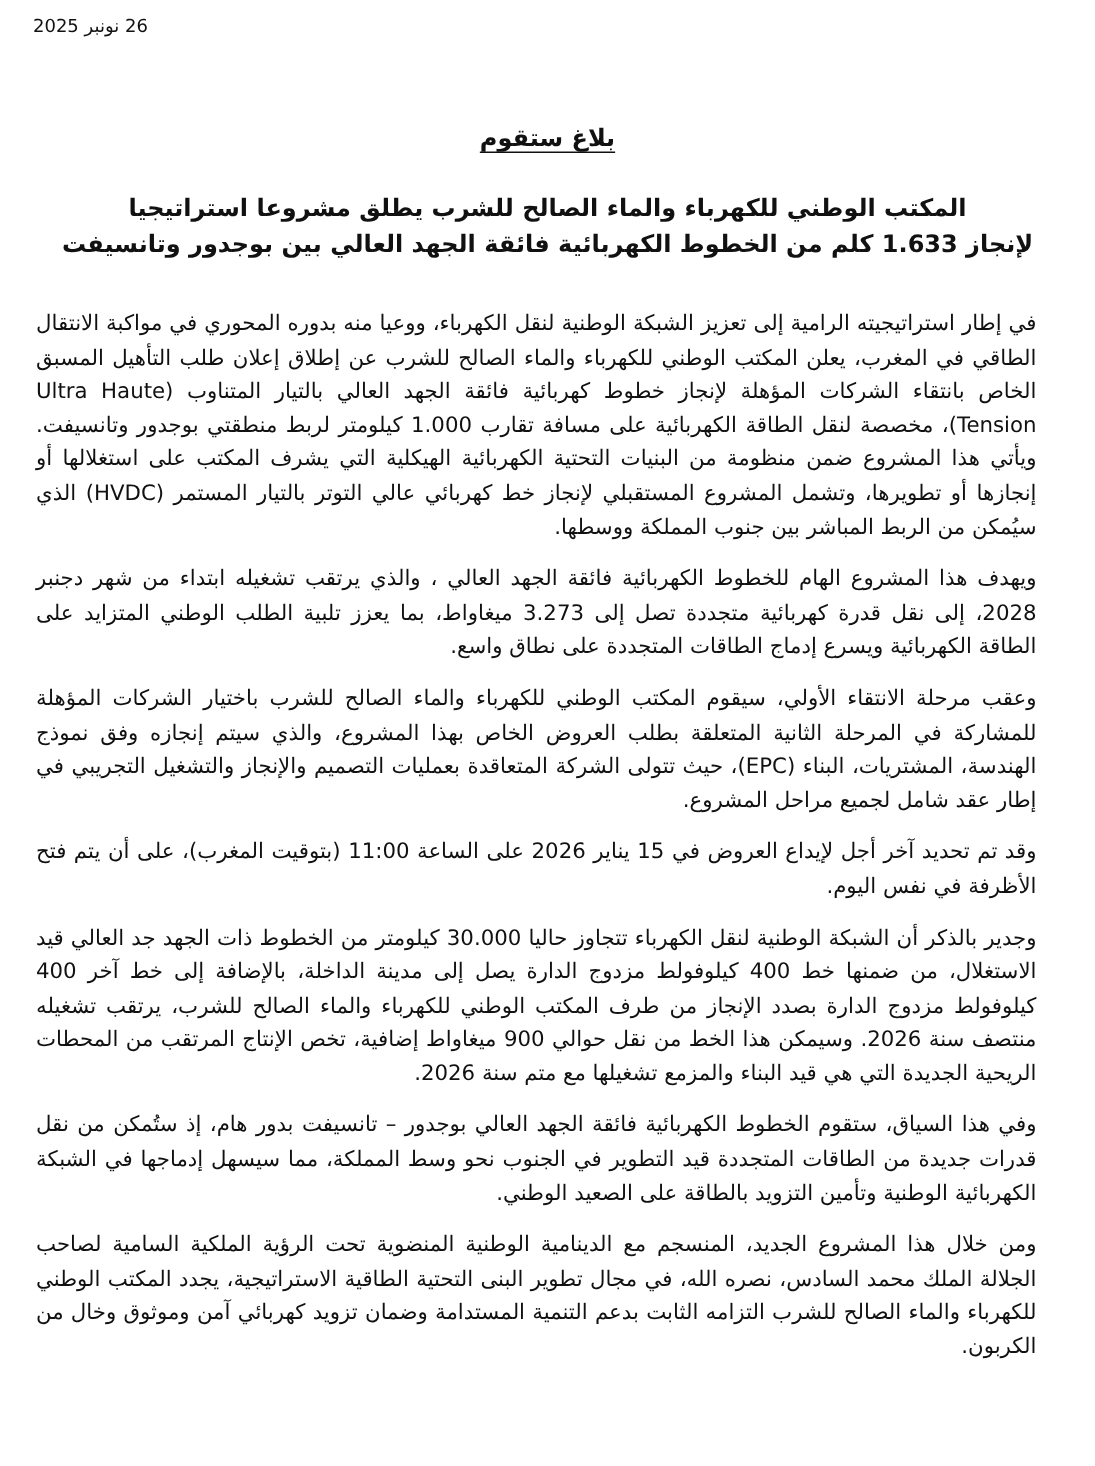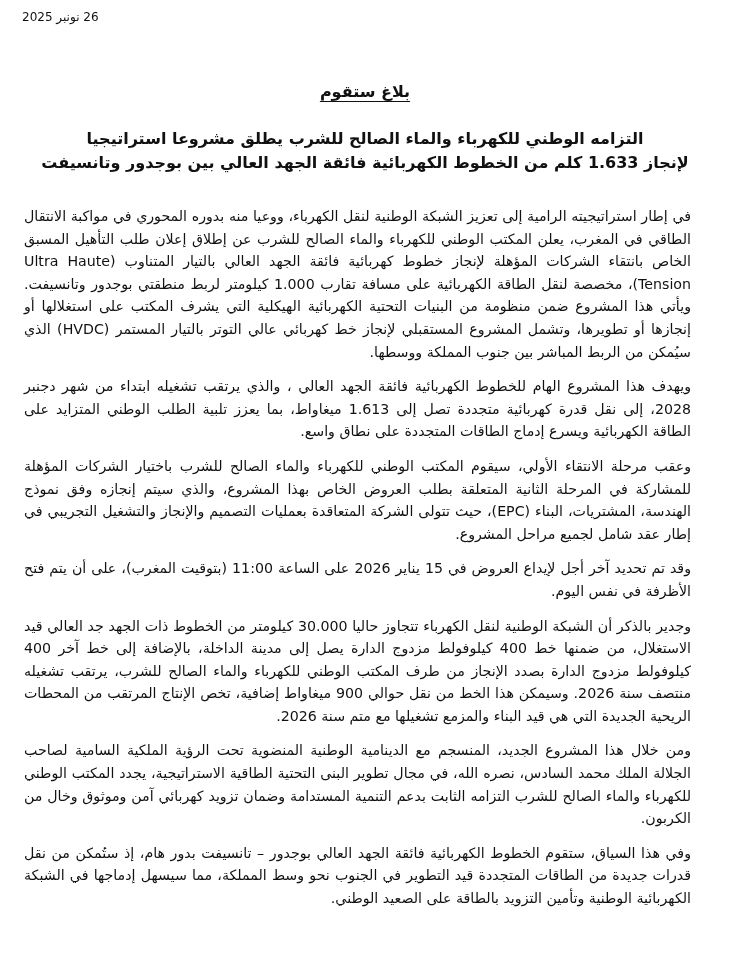--- a/index.html
+++ b/index.html
@@ -33,25 +33,25 @@
 </head>
 <body>
 
 <div class="date">26 نونبر 2025</div>
 
 <div class="press-title">
   <span>بلاغ ستقوم</span>
 </div>
 
 <div class="headline">
-  <div>التزامه الوطني للكهرباء والماء الصالح للشرب يطلق مشروعا استراتيجيا</div>
+  <div>المكتب الوطني للكهرباء والماء الصالح للشرب يطلق مشروعا استراتيجيا</div>
   <div>لإنجاز 1.633 كلم من الخطوط الكهربائية فائقة الجهد العالي بين بوجدور وتانسيفت</div>
 </div>
 
 <div class="body-text">
   <p>في إطار استراتيجيته الرامية إلى تعزيز الشبكة الوطنية لنقل الكهرباء، ووعيا منه بدوره المحوري في مواكبة الانتقال الطاقي في المغرب، يعلن المكتب الوطني للكهرباء والماء الصالح للشرب عن إطلاق إعلان طلب التأهيل المسبق الخاص بانتقاء الشركات المؤهلة لإنجاز خطوط كهربائية فائقة الجهد العالي بالتيار المتناوب (Ultra Haute Tension)، مخصصة لنقل الطاقة الكهربائية على مسافة تقارب 1.000 كيلومتر لربط منطقتي بوجدور وتانسيفت. ويأتي هذا المشروع ضمن منظومة من البنيات التحتية الكهربائية الهيكلية التي يشرف المكتب على استغلالها أو إنجازها أو تطويرها، وتشمل المشروع المستقبلي لإنجاز خط كهربائي عالي التوتر بالتيار المستمر (HVDC) الذي سيُمكن من الربط المباشر بين جنوب المملكة ووسطها.</p>
-  <p>ويهدف هذا المشروع الهام للخطوط الكهربائية فائقة الجهد العالي ، والذي يرتقب تشغيله ابتداء من شهر دجنبر 2028، إلى نقل قدرة كهربائية متجددة تصل إلى 1.613 ميغاواط، بما يعزز تلبية الطلب الوطني المتزايد على الطاقة الكهربائية ويسرع إدماج الطاقات المتجددة على نطاق واسع.</p>
+  <p>ويهدف هذا المشروع الهام للخطوط الكهربائية فائقة الجهد العالي ، والذي يرتقب تشغيله ابتداء من شهر دجنبر 2028، إلى نقل قدرة كهربائية متجددة تصل إلى 3.273 ميغاواط، بما يعزز تلبية الطلب الوطني المتزايد على الطاقة الكهربائية ويسرع إدماج الطاقات المتجددة على نطاق واسع.</p>
   <p>وعقب مرحلة الانتقاء الأولي، سيقوم المكتب الوطني للكهرباء والماء الصالح للشرب باختيار الشركات المؤهلة للمشاركة في المرحلة الثانية المتعلقة بطلب العروض الخاص بهذا المشروع، والذي سيتم إنجازه وفق نموذج الهندسة، المشتريات، البناء (EPC)، حيث تتولى الشركة المتعاقدة بعمليات التصميم والإنجاز والتشغيل التجريبي في إطار عقد شامل لجميع مراحل المشروع.</p>
   <p>وقد تم تحديد آخر أجل لإيداع العروض في 15 يناير 2026 على الساعة 11:00 (بتوقيت المغرب)، على أن يتم فتح الأظرفة في نفس اليوم.</p>
   <p>وجدير بالذكر أن الشبكة الوطنية لنقل الكهرباء تتجاوز حاليا 30.000 كيلومتر من الخطوط ذات الجهد جد العالي قيد الاستغلال، من ضمنها خط 400 كيلوفولط مزدوج الدارة يصل إلى مدينة الداخلة، بالإضافة إلى خط آخر 400 كيلوفولط مزدوج الدارة بصدد الإنجاز من طرف المكتب الوطني للكهرباء والماء الصالح للشرب، يرتقب تشغيله منتصف سنة 2026. وسيمكن هذا الخط من نقل حوالي 900 ميغاواط إضافية، تخص الإنتاج المرتقب من المحطات الريحية الجديدة التي هي قيد البناء والمزمع تشغيلها مع متم سنة 2026.</p>
+  <p>وفي هذا السياق، ستقوم الخطوط الكهربائية فائقة الجهد العالي بوجدور – تانسيفت بدور هام، إذ ستُمكن من نقل قدرات جديدة من الطاقات المتجددة قيد التطوير في الجنوب نحو وسط المملكة، مما سيسهل إدماجها في الشبكة الكهربائية الوطنية وتأمين التزويد بالطاقة على الصعيد الوطني.</p>
   <p>ومن خلال هذا المشروع الجديد، المنسجم مع الدينامية الوطنية المنضوية تحت الرؤية الملكية السامية لصاحب الجلالة الملك محمد السادس، نصره الله، في مجال تطوير البنى التحتية الطاقية الاستراتيجية، يجدد المكتب الوطني للكهرباء والماء الصالح للشرب التزامه الثابت بدعم التنمية المستدامة وضمان تزويد كهربائي آمن وموثوق وخال من الكربون.</p>
-  <p>وفي هذا السياق، ستقوم الخطوط الكهربائية فائقة الجهد العالي بوجدور – تانسيفت بدور هام، إذ ستُمكن من نقل قدرات جديدة من الطاقات المتجددة قيد التطوير في الجنوب نحو وسط المملكة، مما سيسهل إدماجها في الشبكة الكهربائية الوطنية وتأمين التزويد بالطاقة على الصعيد الوطني.</p>
 </div>
 
 </body></html>

